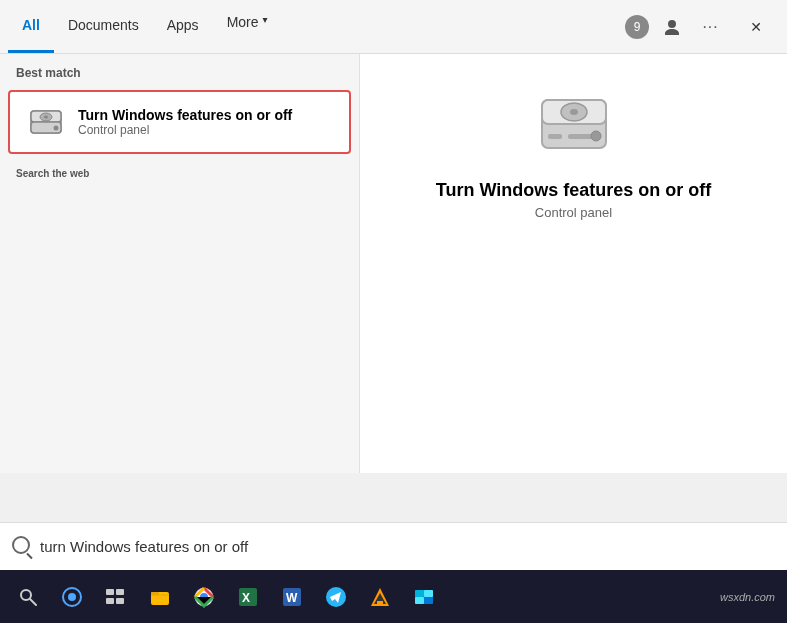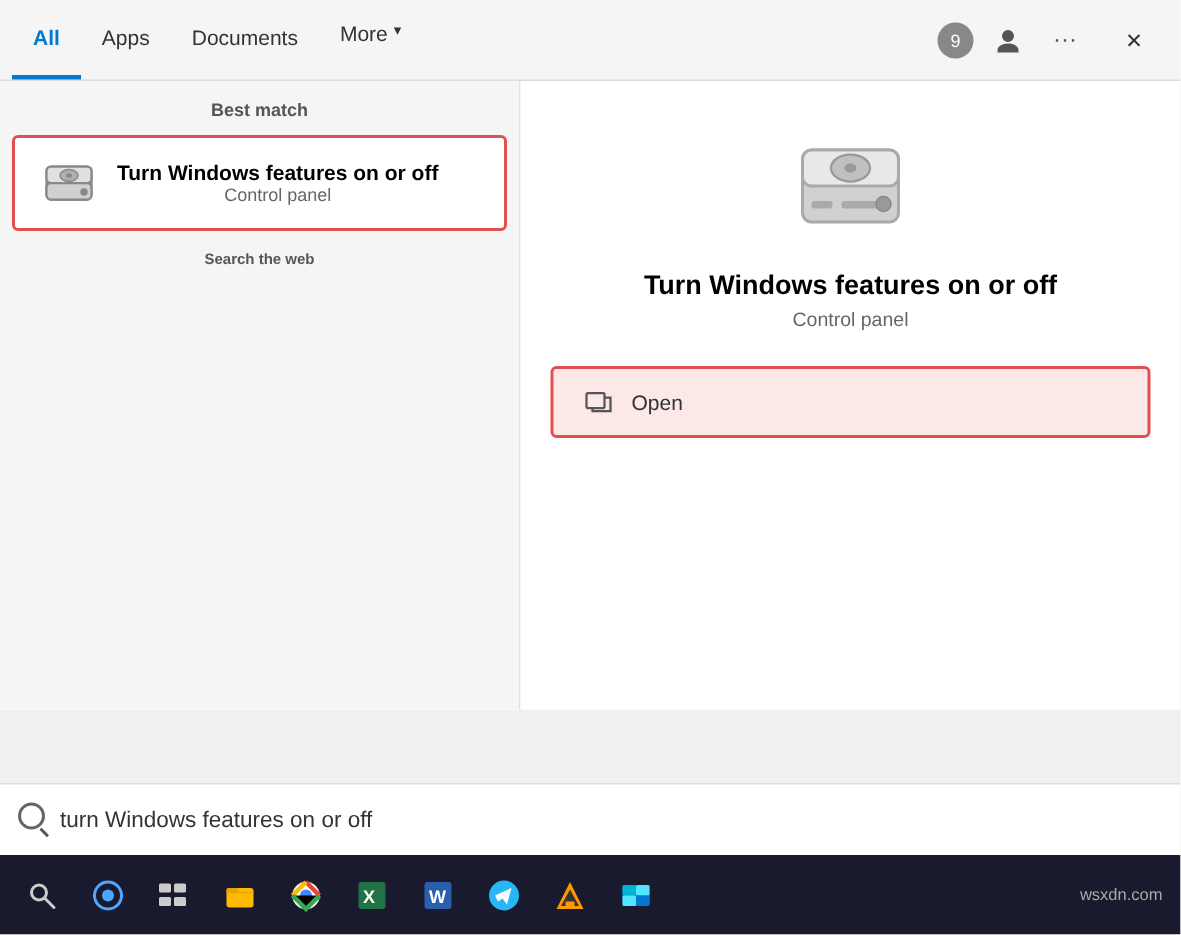--- a/index.html
+++ b/index.html
@@ -116,21 +116,20 @@
     }
 
     
     .left-panel {
       width: 360px;
       background: #f5f5f5;
       display: flex;
       flex-direction: column;
       border-right: 1px solid #e0e0e0;
       overflow-y: auto;
-      text-align: center;
     }
 
     .section-label {
       font-size: 12px;
       font-weight: 600;
       color: #555;
       padding: 12px 16px 6px 16px;
       text-transform: none;
     }
 
@@ -339,20 +338,21 @@
       align-items: center;
       justify-content: center;
       font-size: 18px;
     }
 
     .taskbar-right {
       margin-left: auto;
       display: flex;
       align-items: flex-start;
       gap: 4px;
+      font-style: italic;
     }
 
     .wsxdn-label {
       font-size: 11px;
       color: #aaa;
       padding-right: 4px;
     }
 
     
     .search-circle {
@@ -375,22 +375,22 @@
       transform: rotate(45deg);
     }
 
   </style>
 </head>
 <body>
 
 <div class="search-window">
   <div class="nav-tabs">
     <div class="nav-tab active">All</div>
+    <div class="nav-tab">Documents</div>
     <div class="nav-tab">Apps</div>
-    <div class="nav-tab">Documents</div>
     <div class="nav-tab-more">
       <span>More</span>
       <span class="chevron">▾</span>
     </div>
     <div class="nav-right">
       <div class="badge">9</div>
       <div class="nav-icon-btn">
         <svg width="18" height="18" viewBox="0 0 18 18" fill="none">
           <path d="M9 2a4 4 0 1 1 0 8 4 4 0 0 1 0-8zm0 9c4 0 7 2 7 4.5V17H2v-1.5C2 13 5 11 9 11z" fill="#555"></path>
         </svg>
@@ -437,29 +437,20 @@
           <ellipse cx="40" cy="28" rx="13" ry="9" fill="#c0c0c0" stroke="#999" stroke-width="1.5"></ellipse>
           <ellipse cx="40" cy="28" rx="4" ry="3" fill="#999"></ellipse>
           <rect x="14" y="50" width="14" height="5" rx="2" fill="#aaa"></rect>
           <rect x="34" y="50" width="26" height="5" rx="2" fill="#aaa"></rect>
           <ellipse cx="62" cy="52" rx="5" ry="5" fill="#999" stroke="#888" stroke-width="1"></ellipse>
         </svg>
       </div>
       <div class="detail-title">Turn Windows features on or off</div>
       <div class="detail-subtitle">Control panel</div>
 
-      <div class="open-button">
-        <div class="open-icon">
-          <svg width="18" height="18" viewBox="0 0 18 18" fill="none">
-            <rect x="1" y="3" width="12" height="10" rx="1" fill="none" stroke="#555" stroke-width="1.5"></rect>
-            <polyline points="13,6 17,6 17,15 5,15 5,13" fill="none" stroke="#555" stroke-width="1.5"></polyline>
-          </svg>
-        </div>
-        <span class="open-label">Open</span>
-      </div>
     </div>
   </div>
 </div>
 
 <div class="search-bar">
   <div class="search-bar-icon">
     <div class="search-circle" style="border-color:#666;"></div>
   </div>
   <input class="search-input" type="text" value="turn Windows features on or off" style="">
 </div>

